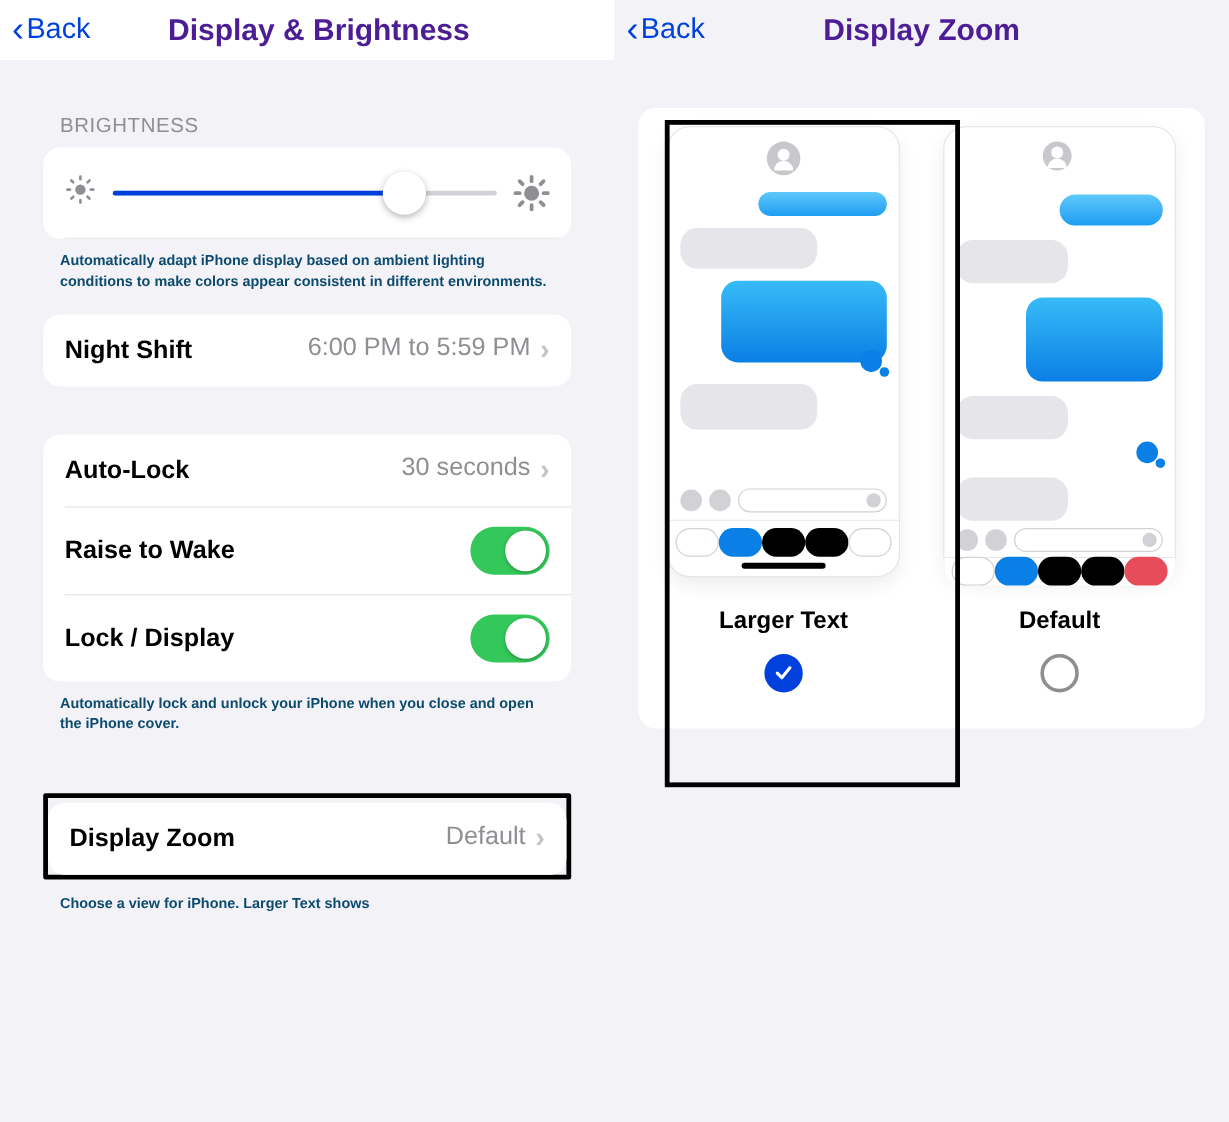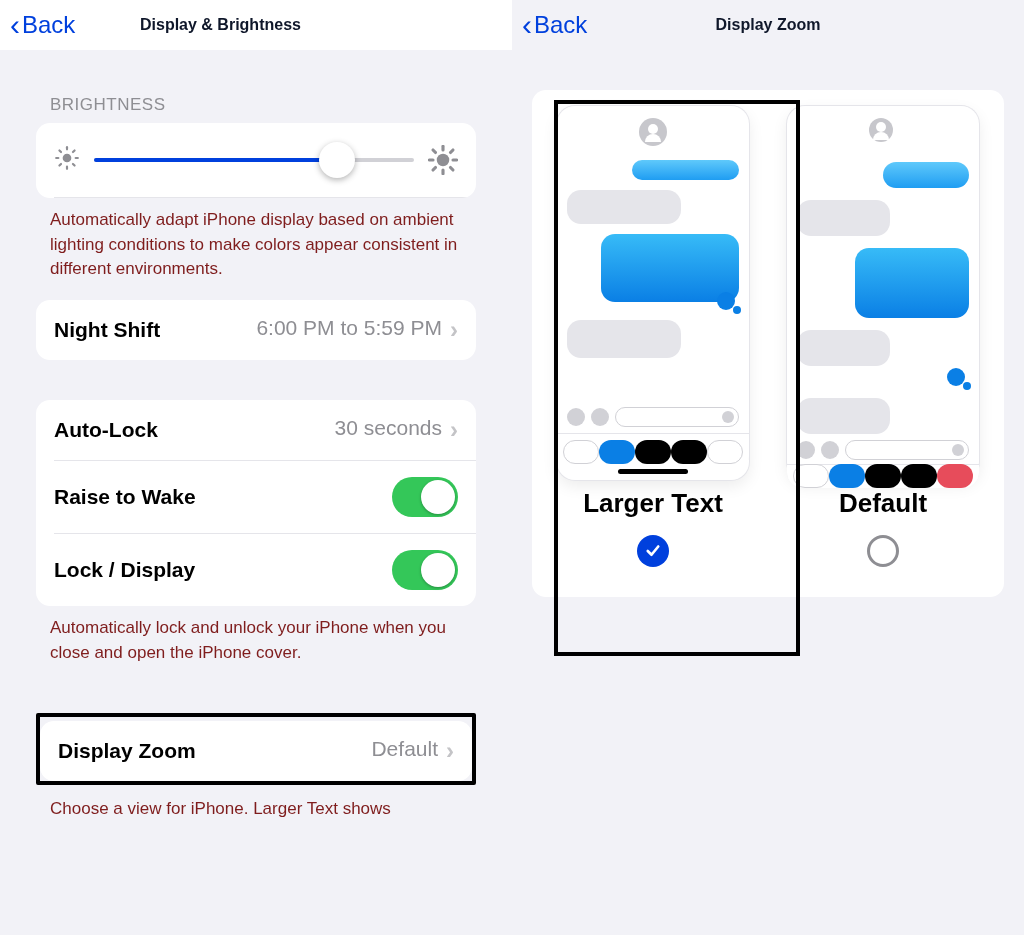--- a/index.html
+++ b/index.html
@@ -6,36 +6,36 @@
   html, body { width: 1024px; height: 935px; font-family: -apple-system, "Helvetica Neue", Arial, sans-serif; background: #f2f2f7; overflow: hidden; }
   .page { display: flex; width: 1024px; height: 935px; }
   .panel { width: 512px; height: 935px; background: #f2f2f7; position: relative; }
   .panel-left { background: #ffffff; }
 
   
   .navbar { height: 50px; display: flex; align-items: center; padding: 0 10px; position: relative; background:#ffffff; }
   .navbar.right-nav { background:#f2f2f7; }
   .back { color: #0040dd; font-size: 24px; font-weight: 400; display:flex; align-items:center; cursor:pointer; }
   .chev { font-size: 30px; font-weight:500; margin-right:2px; line-height:0.8; }
-  .nav-title { position:absolute; left:50%; transform:translateX(-50%); font-weight:700; font-size:16px; color:#0f172a; }
+  .nav-title { position:absolute; left:50%; transform:translateX(-50%); font-weight:700; font-size:25px; color:#4c1d95; }
   .nav-title.left-title { left:140px; transform:none; }
   .done { position:absolute; right:0; top:0; color:#0040dd; font-weight:700; font-size:24px; padding:10px 20px; border:3px solid #000; cursor:pointer; }
   
   .content { position:absolute; top:50px; left:0; right:0; bottom:0; padding: 0 36px; background:#f2f2f7; }
   
   .section-header { text-transform: uppercase; color:#8e8e93; font-size:17px; font-weight:500; margin:45px 0 8px 14px; letter-spacing:0.5px; }
   .section-header.tight { margin-top:22px; }
 
   .card { background:#fff; border-radius:14px; overflow:hidden; }
   .row { padding: 16px 18px; display:flex; align-items:center; justify-content:space-between; font-size:21px; font-weight:600; color:#000; }
   .sep { height:1px; background:#e5e5ea; margin-left:18px; }
   .row-detail { font-size:21px; color:#8e8e93; font-weight:400; display:flex; align-items:flex-start; gap:8px;}
   .chev-right { color:#c4c4c7; font-size:24px; font-weight:600;}
 
-  .footer-text { color:#7f1d1d; font-size:17px; line-height:1.45; padding:10px 14px 18px 14px; }
+  .footer-text { color:#0c4a6e; font-size:12px; line-height:1.45; padding:10px 14px 18px 14px;font-weight:bold; }
 
   
   .toggle { width:66px; height:40px; border-radius:20px; background:#34c759; position:relative; }
   .toggle .knob { position:absolute; right:3px; top:3px; width:34px; height:34px; border-radius:50%; background:#fff; box-shadow:0 1px 3px rgba(0,0,0,0.3);}
 
   
   .brightness-row { padding: 22px 18px; display:flex; align-items:center; gap:14px; }
   .sun { color:#8e8e93; }
   .sun-small svg { width:26px; height:26px; }
   .sun-big svg { width:30px; height:30px; display:block;}
@@ -84,21 +84,21 @@
   .di5r { background:#e74c5b;}
   .home-ind { width:70px; height:5px; background:#000; border-radius:3px; margin:4px auto 0 auto;}
 
   .phone-preview.default .b-blue-sm { width:50%; height:26px;}
   .phone-preview.default .b-gray { width:54%; height:36px;}
   .phone-preview.default .b-blue-lg { width:66%; height:70px;}
   .phone-preview.default .b-gray2 { width:54%; height:36px;}
   .phone-preview.default .chat-area { gap:12px;}
   .phone-preview.default .avatar-ico { width:24px; height:24px;}
 
-  .option-label { font-size:26px; font-weight:600; margin-top:8px; color:#000; }
+  .option-label { font-size:20px; font-weight:600; margin-top:26px; color:#000; }
   .radio { width:32px; height:32px; border-radius:50%; margin-top:16px; border:3px solid #8e8e93; }
   .radio.selected { border:none; background:#0040dd; display:flex; align-items:center; justify-content:center;}
   .radio.selected svg { width:18px; height:18px; }
 
 </style>
 </head>
 <body>
 
 <div class="page">
 

